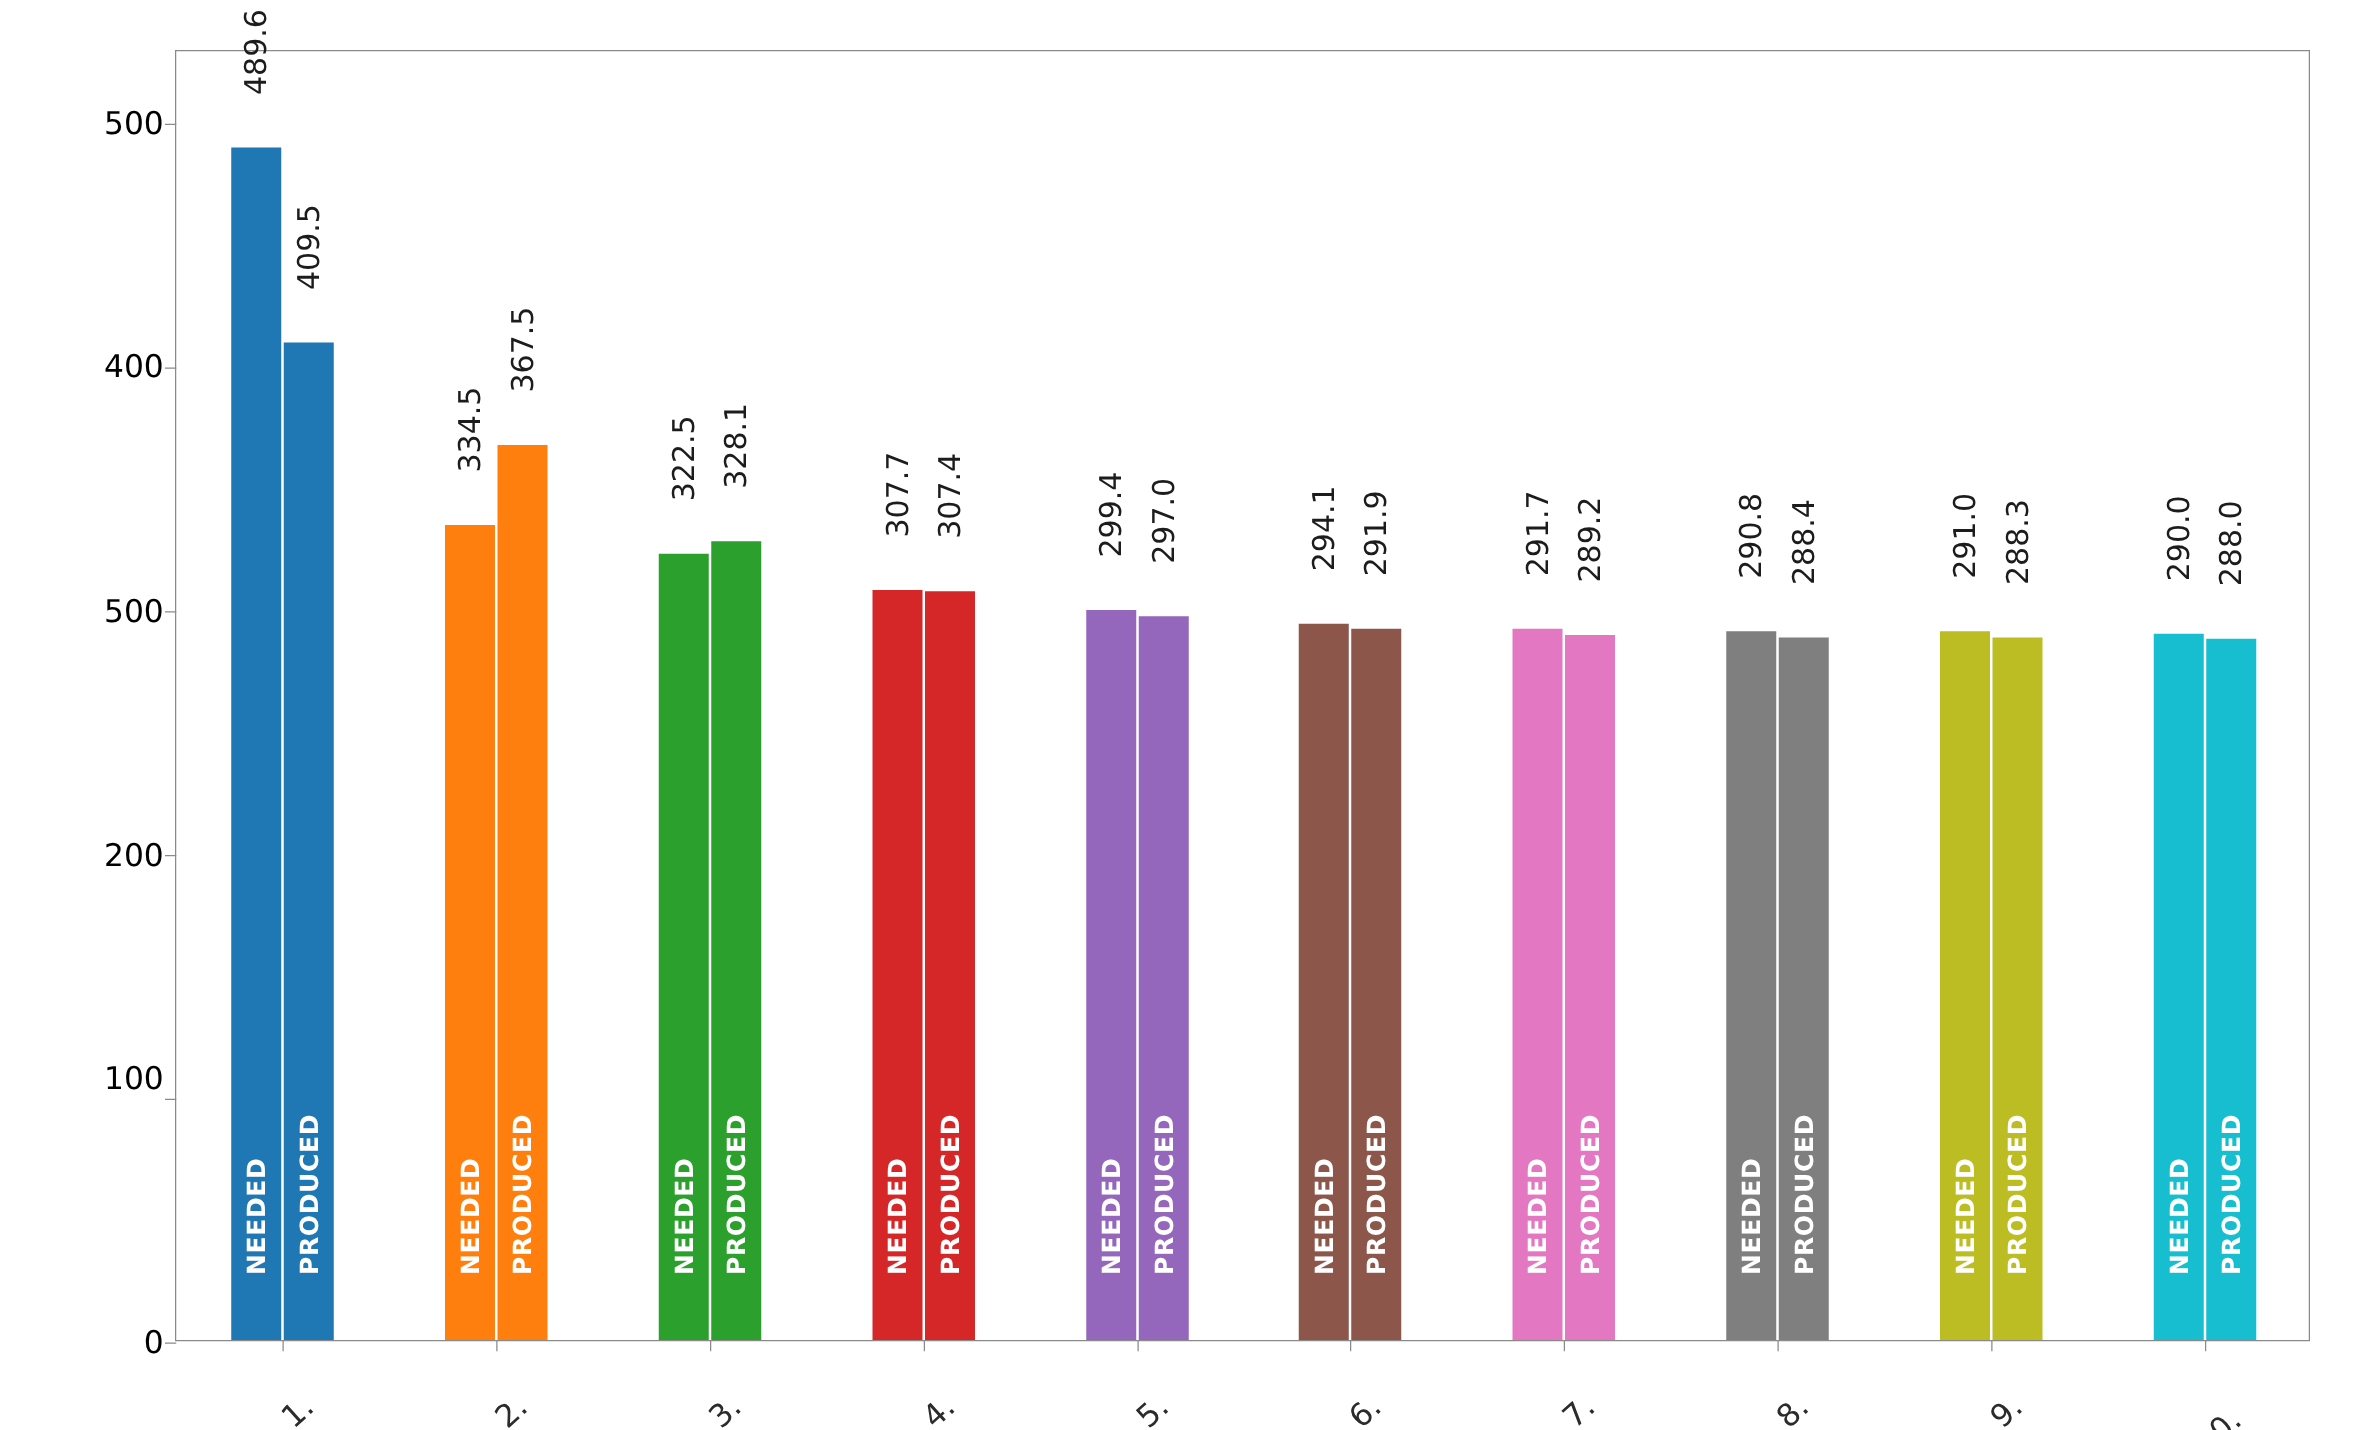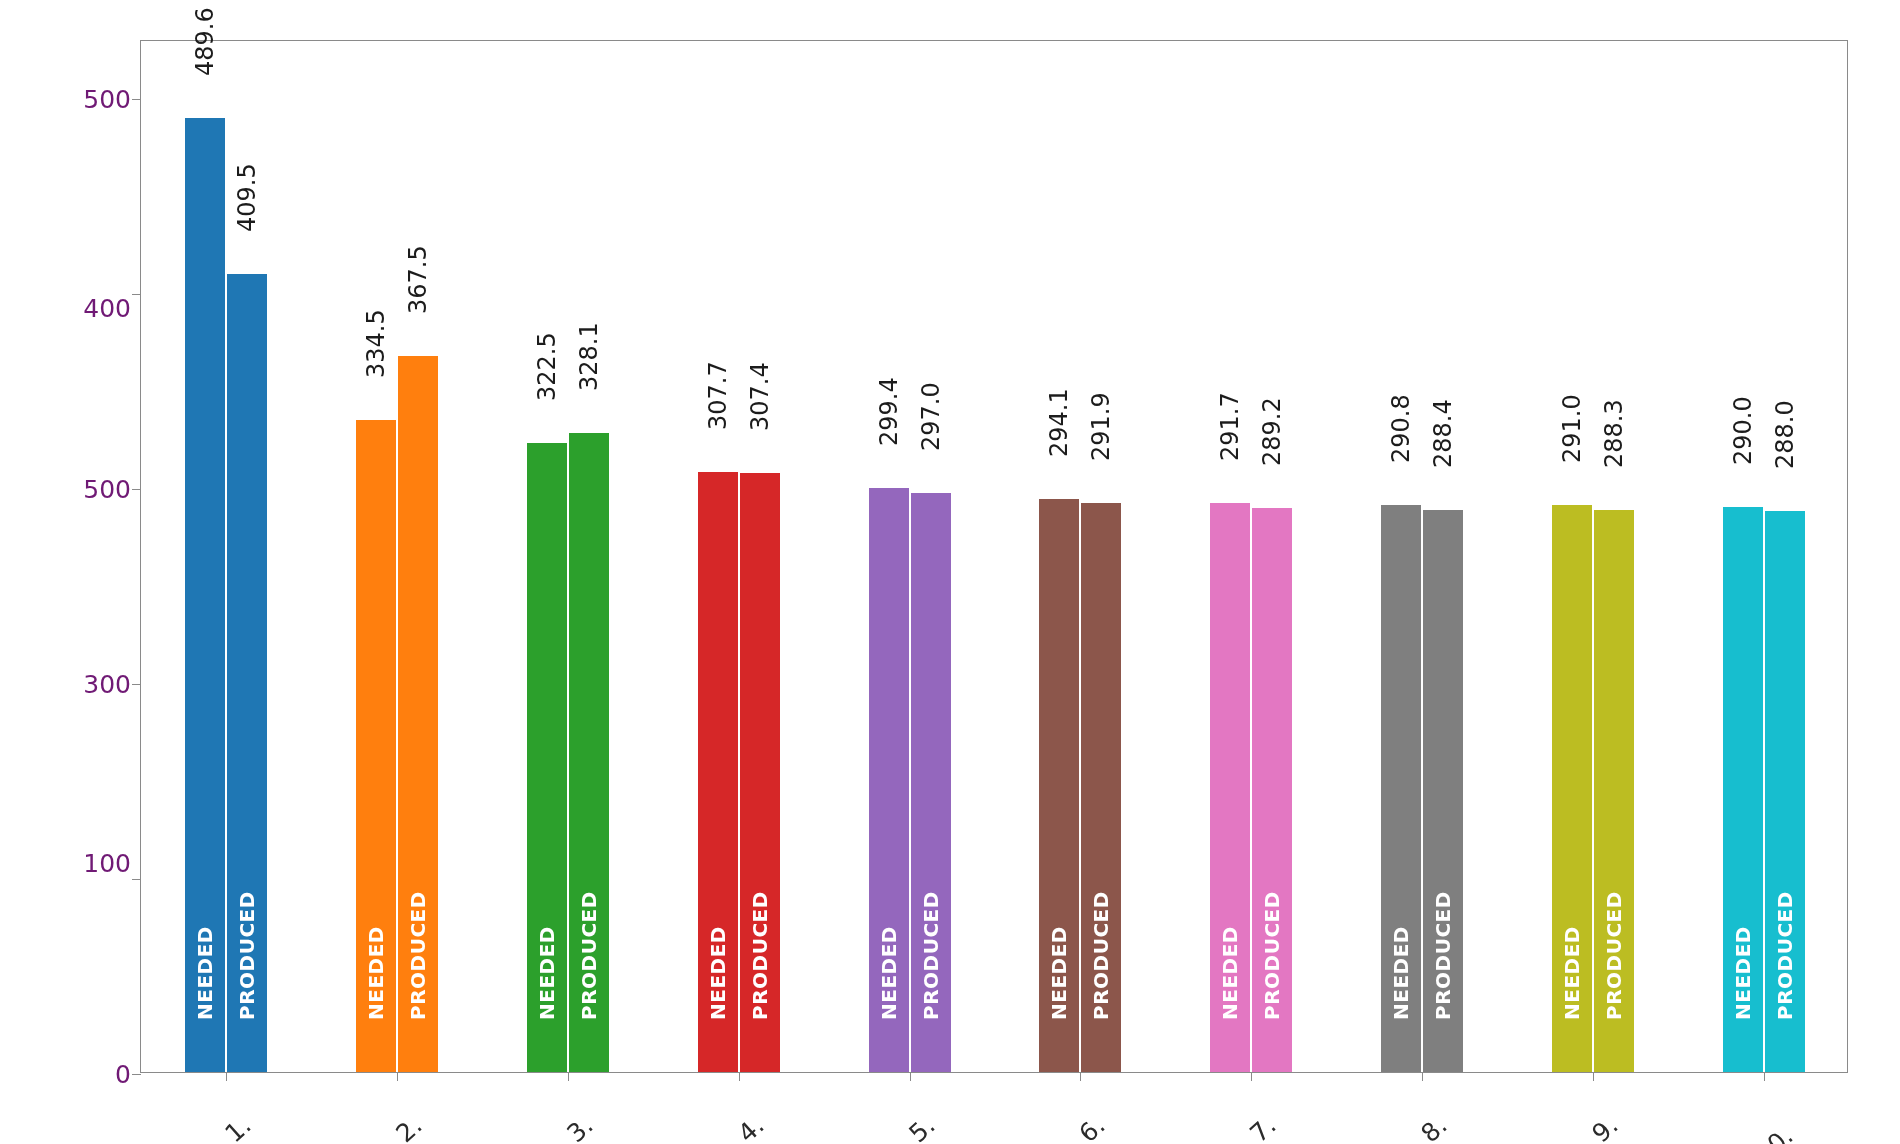--- a/index.html
+++ b/index.html
@@ -56,21 +56,21 @@
     width: 0;
     height: 1033px;
   }
 
   .ytick {
     position: absolute;
     left: -58px;
     width: 48px;
     text-align: right;
     font-size: 25px;
-    color: #701a75;
+    color: #000000;
     transform: translateY(-50%);
     white-space: nowrap;
   }
   .ytick-mark {
     position: absolute;
     left: -9px;
     width: 9px;
     height: 0;
     border-top: 1.6px solid #8a8a8a;
   }
@@ -137,25 +137,25 @@
   <div id="ylabel-wrap">
     <div id="ylabel">Energy in MWh</div>
   </div>
 
   <div id="axes">
 
   <div class="ytick" style="top: 1033px;">0</div>
       <div class="ytick-mark" style="top: 1033px;"></div>
       <div class="ytick" style="top: 822px;">100</div>
       <div class="ytick-mark" style="top: 838.094px;"></div>
-      <div class="ytick" style="top: 643.189px;">300</div>
+      <div class="ytick" style="top: 643.189px;">200</div>
       <div class="ytick-mark" style="top: 643.189px;"></div>
       <div class="ytick" style="top: 448.283px;">500</div>
       <div class="ytick-mark" style="top: 448.283px;"></div>
-      <div class="ytick" style="top: 267px;">400</div>
+      <div class="ytick" style="top: 252px;">400</div>
       <div class="ytick-mark" style="top: 253.377px;"></div>
       <div class="ytick" style="top: 58.4717px;">500</div>
       <div class="ytick-mark" style="top: 58.4717px;"></div>
       <div class="xtick-mark" style="left: 85.4px;"></div>
       <div class="xtick-label" style="left: 91.4px;">
         <span class="xtick-label-inner">1.</span>
       </div>
       <div class="bar" style="left: 44.4px; width: 40px; height: 954.258px; background: rgb(31, 119, 180);">
         <span class="bar-value">489.6</span>
         <span class="bar-series">NEEDED</span>

